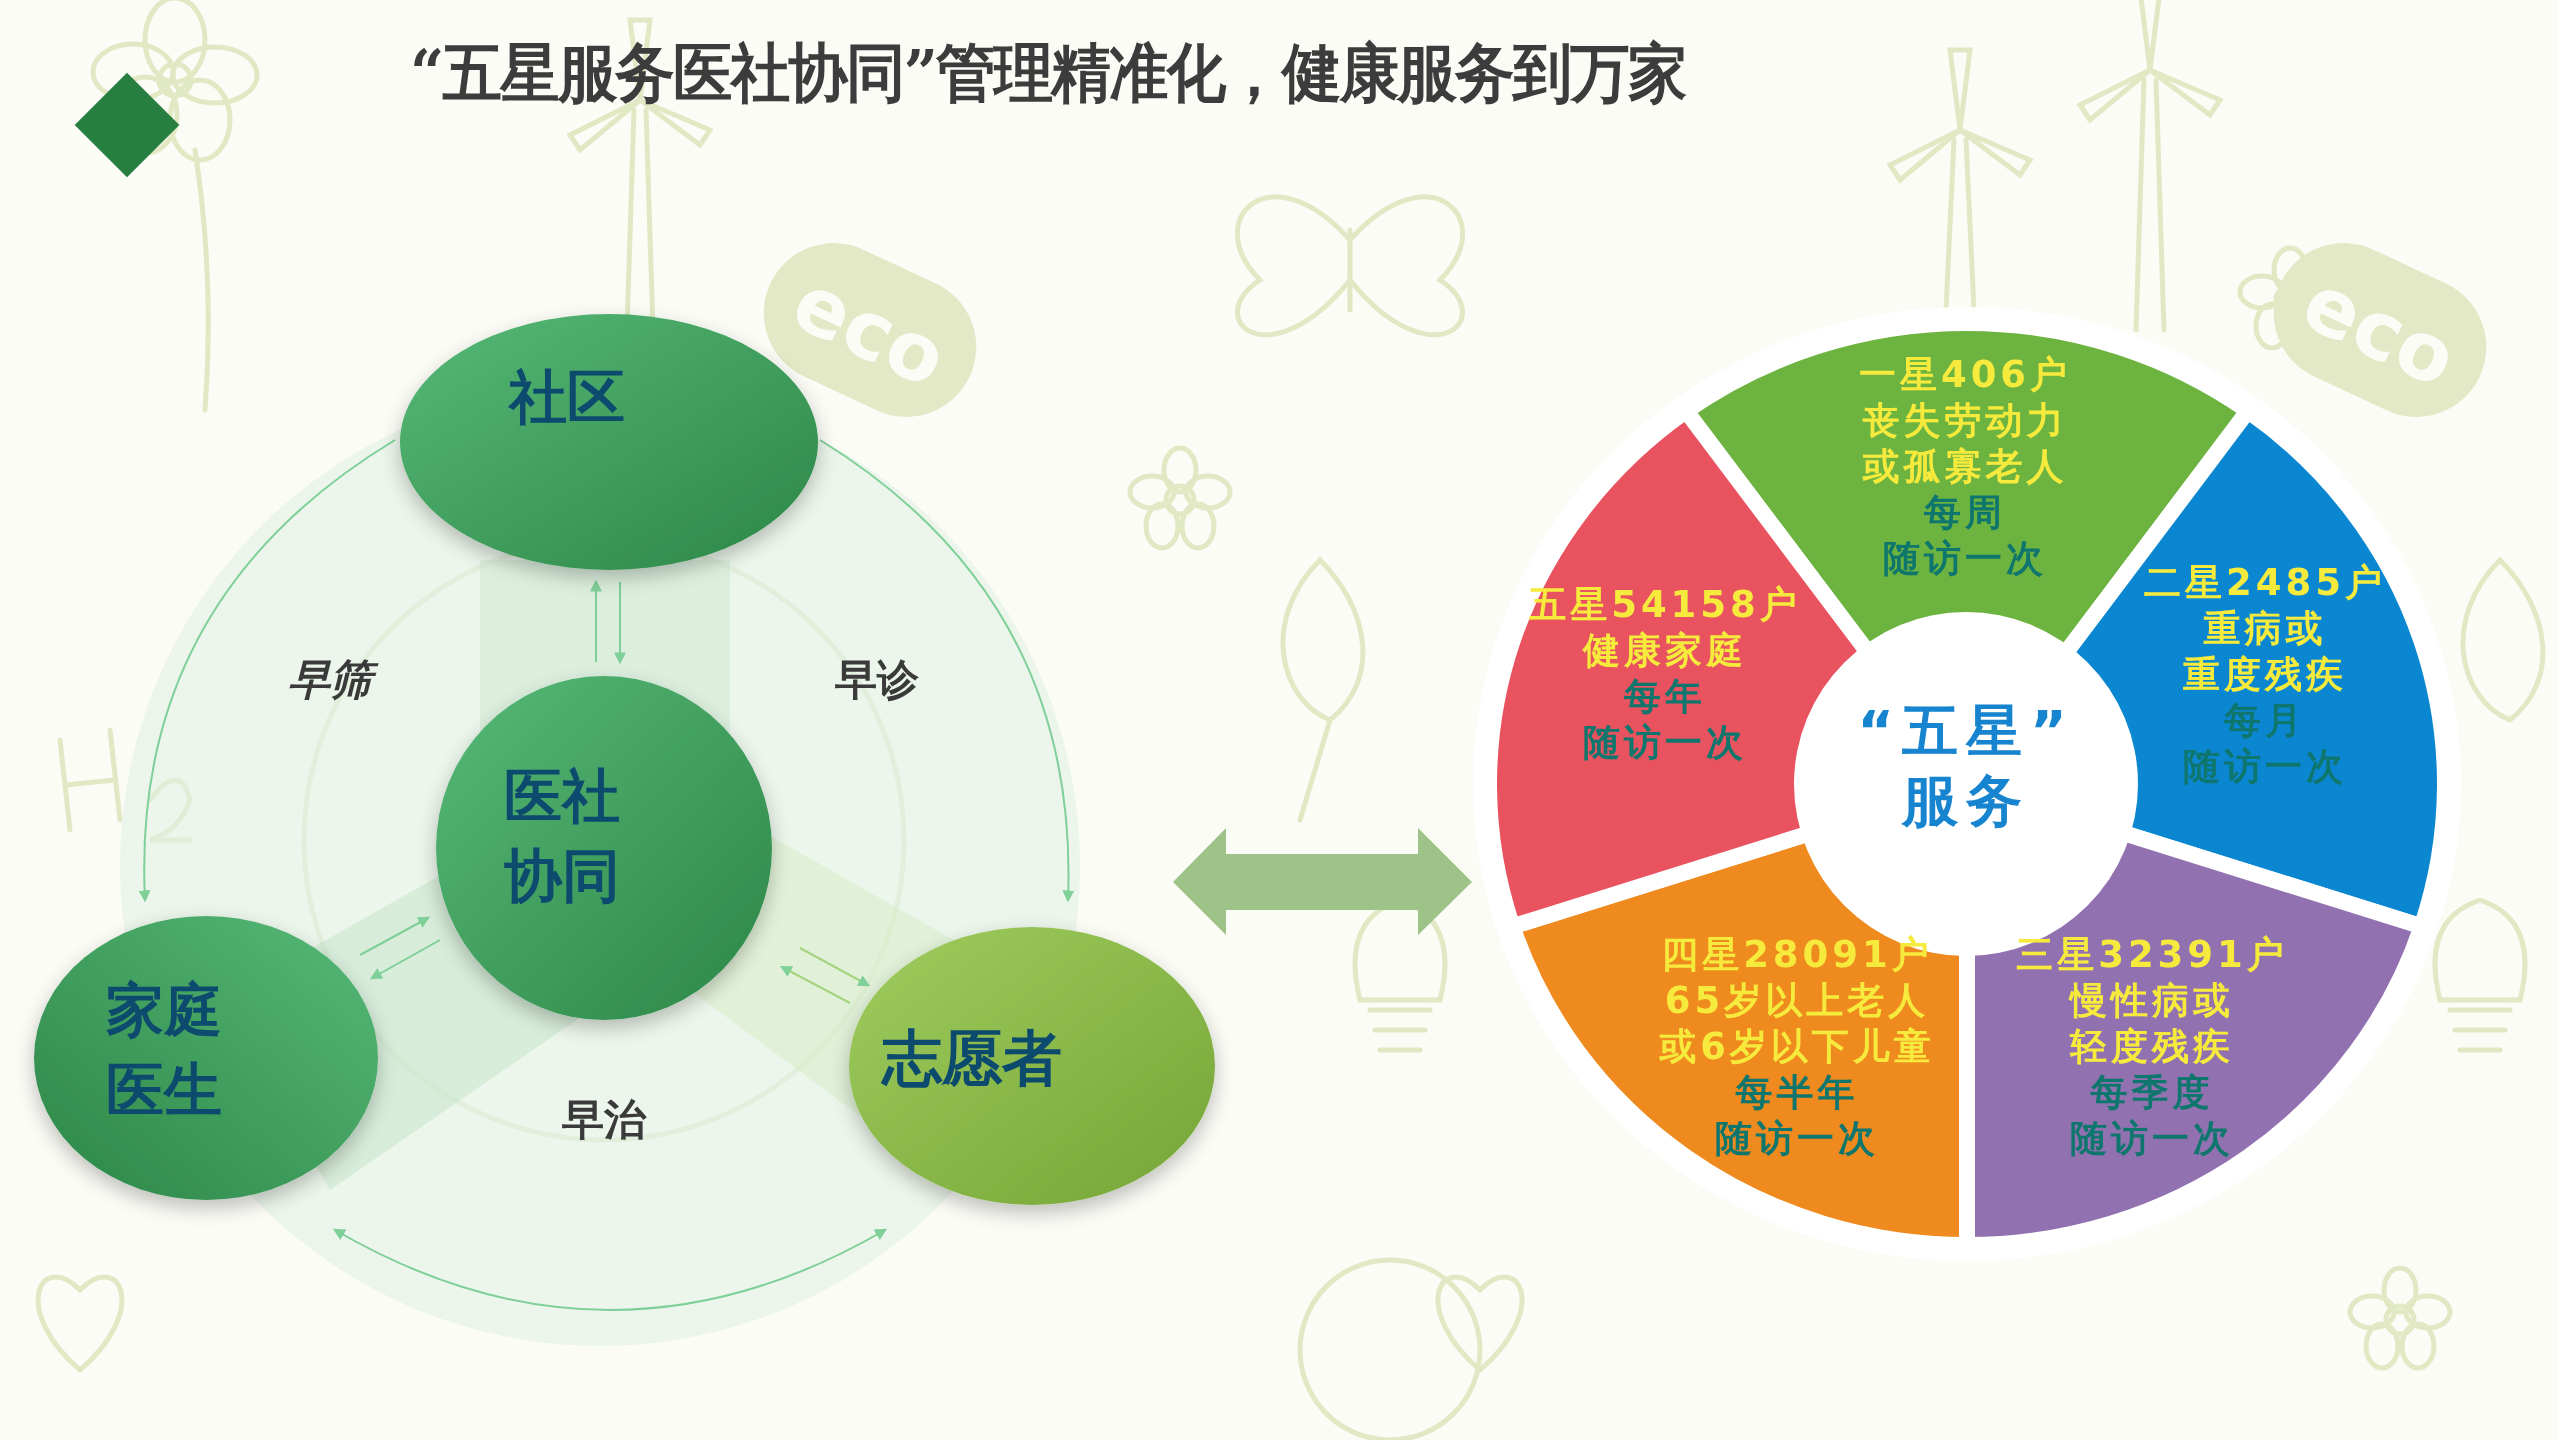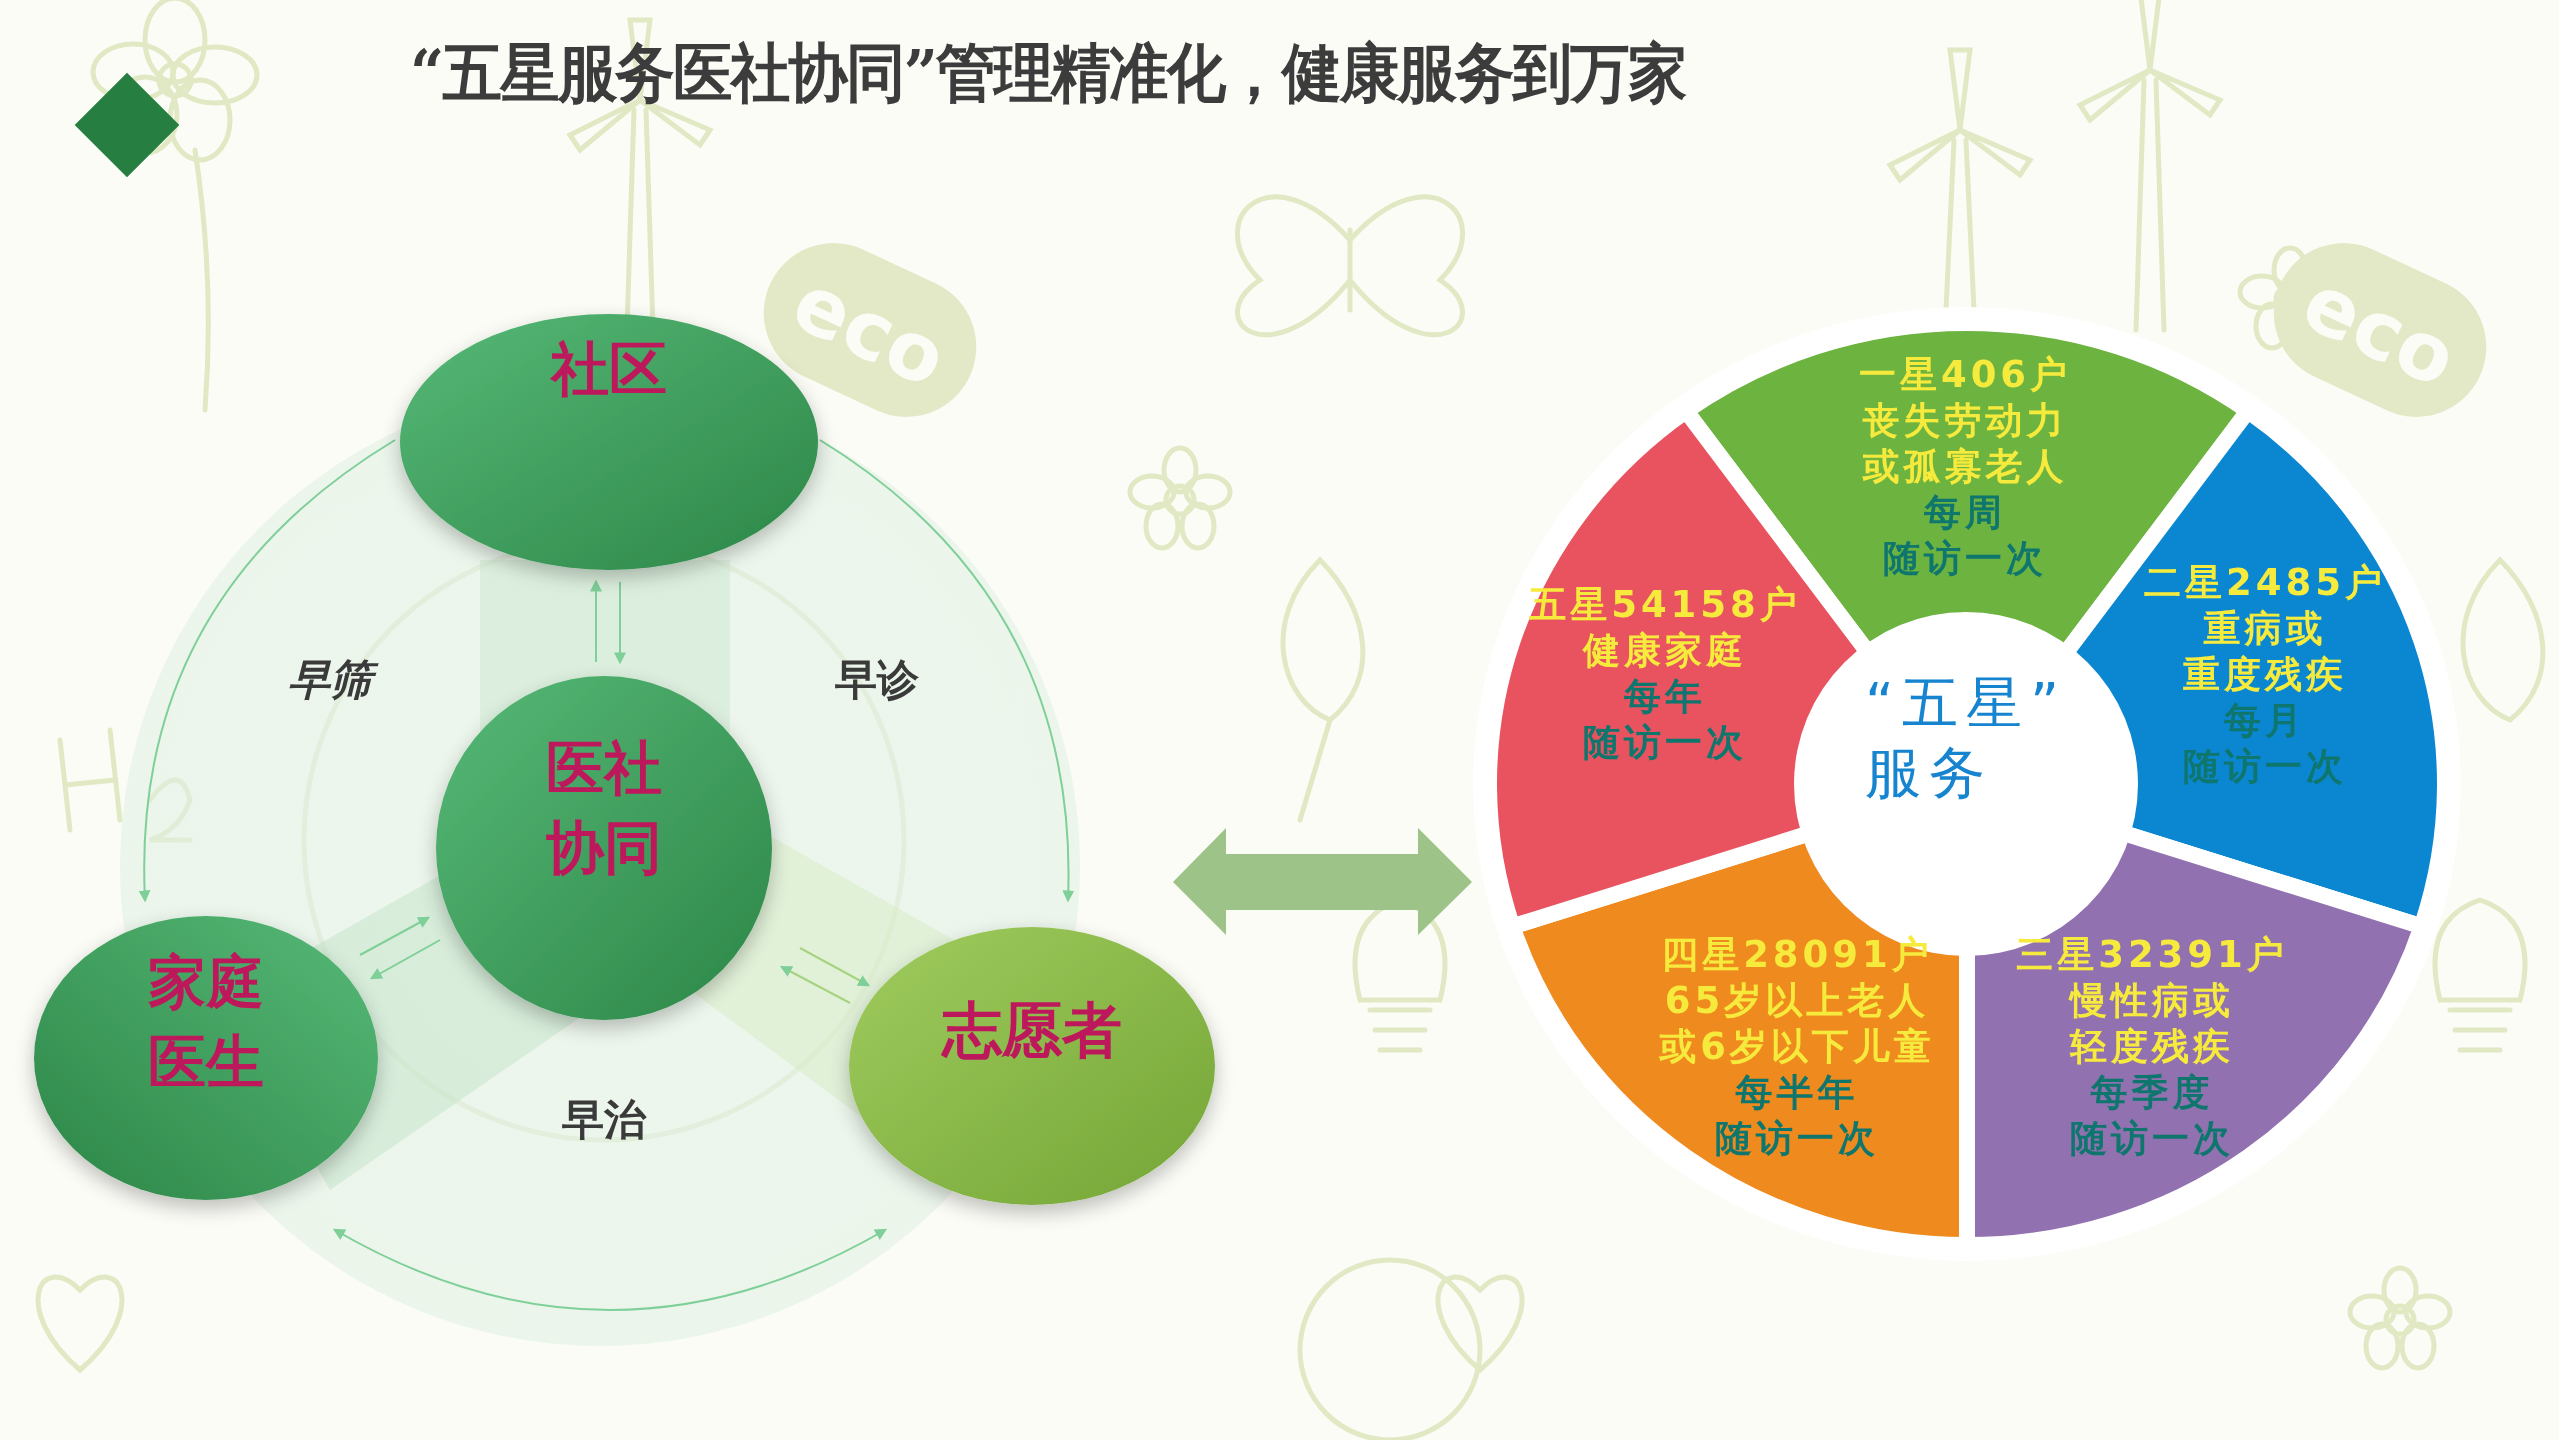--- a/index.html
+++ b/index.html
@@ -5,31 +5,31 @@
   html, body { margin: 0; padding: 0; }
   body { width: 2559px; height: 1440px; overflow: hidden; background: #fbfcf6; position: relative;
          font-family: "DejaVu Sans", "Liberation Sans", sans-serif; }
   .bg-doodles { position: absolute; left: 0; top: 0; width: 2559px; height: 1440px; z-index: 0; }
   .slide-title { position: absolute; left: 410px; top: 28px; height: 90px; line-height: 90px;
          font-family: "DejaVu Serif", "Liberation Serif", serif; font-weight: bold; font-size: 64px;
          color: #3c3c3c; letter-spacing: -2px; white-space: nowrap; z-index: 5; transform: scaleX(0.93); transform-origin: left center; }
   .title-bullet { position: absolute; left: 90px; top: 88px; width: 74px; height: 74px; background: #267f40;
          transform: rotate(45deg); z-index: 5; }
   .diagram { position: absolute; left: 0; top: 0; width: 2559px; height: 1440px; z-index: 2; }
-  .node-label { position: absolute; color: #be185d; font-weight: bold; text-align: center; z-index: 6;
-         font-family: "DejaVu Sans", "Liberation Sans", sans-serif; white-space: nowrap; }
+  .node-label { position: absolute; color: #0c4a6e; font-weight: bold; z-index: 6;
+         font-family: "DejaVu Sans", "Liberation Sans", sans-serif; white-space: nowrap; margin-top: 28px; }
   .node-label .line { display: block; }
   .flow-label { position: absolute; color: #3a3a3a; font-weight: bold; font-size: 42px; z-index: 6;
          transform: translate(-50%, -50%); white-space: nowrap; }
   .seg-text { position: absolute; text-align: center; font-weight: bold; font-size: 37px; line-height: 46px;
          letter-spacing: 4px; z-index: 7; transform: translate(-50%, 0); white-space: nowrap; }
   .seg-text .y { color: #f6ea3c; display: block; }
   .seg-text .w { color: #0f766e; display: block; }
-  .hub-text { position: absolute; left: 1966px; top: 668px; transform: translate(-50%, 0);
-         color: #1684cf; font-weight: normal; font-size: 56px; line-height: 70px; letter-spacing: 8px; z-index: 7; white-space: nowrap; }
+  .hub-text { position: absolute; left: 1966px; top: 696px; transform: translate(-50%, 0);
+         color: #1684cf; font-weight: bold; font-size: 56px; line-height: 70px; text-align: center; letter-spacing: 8px; z-index: 7; white-space: nowrap; }
   .hub-text span { display: block; }
 </style>
 </head>
 <body>
 
 <svg class="bg-doodles" viewBox="0 0 2559 1440" xmlns="http://www.w3.org/2000/svg">
   <g fill="none" stroke="#e1e8c4" stroke-width="5" stroke-linecap="round">
 
     <g transform="translate(175,80)">
       <ellipse cx="0" cy="-40" rx="30" ry="42"></ellipse>

